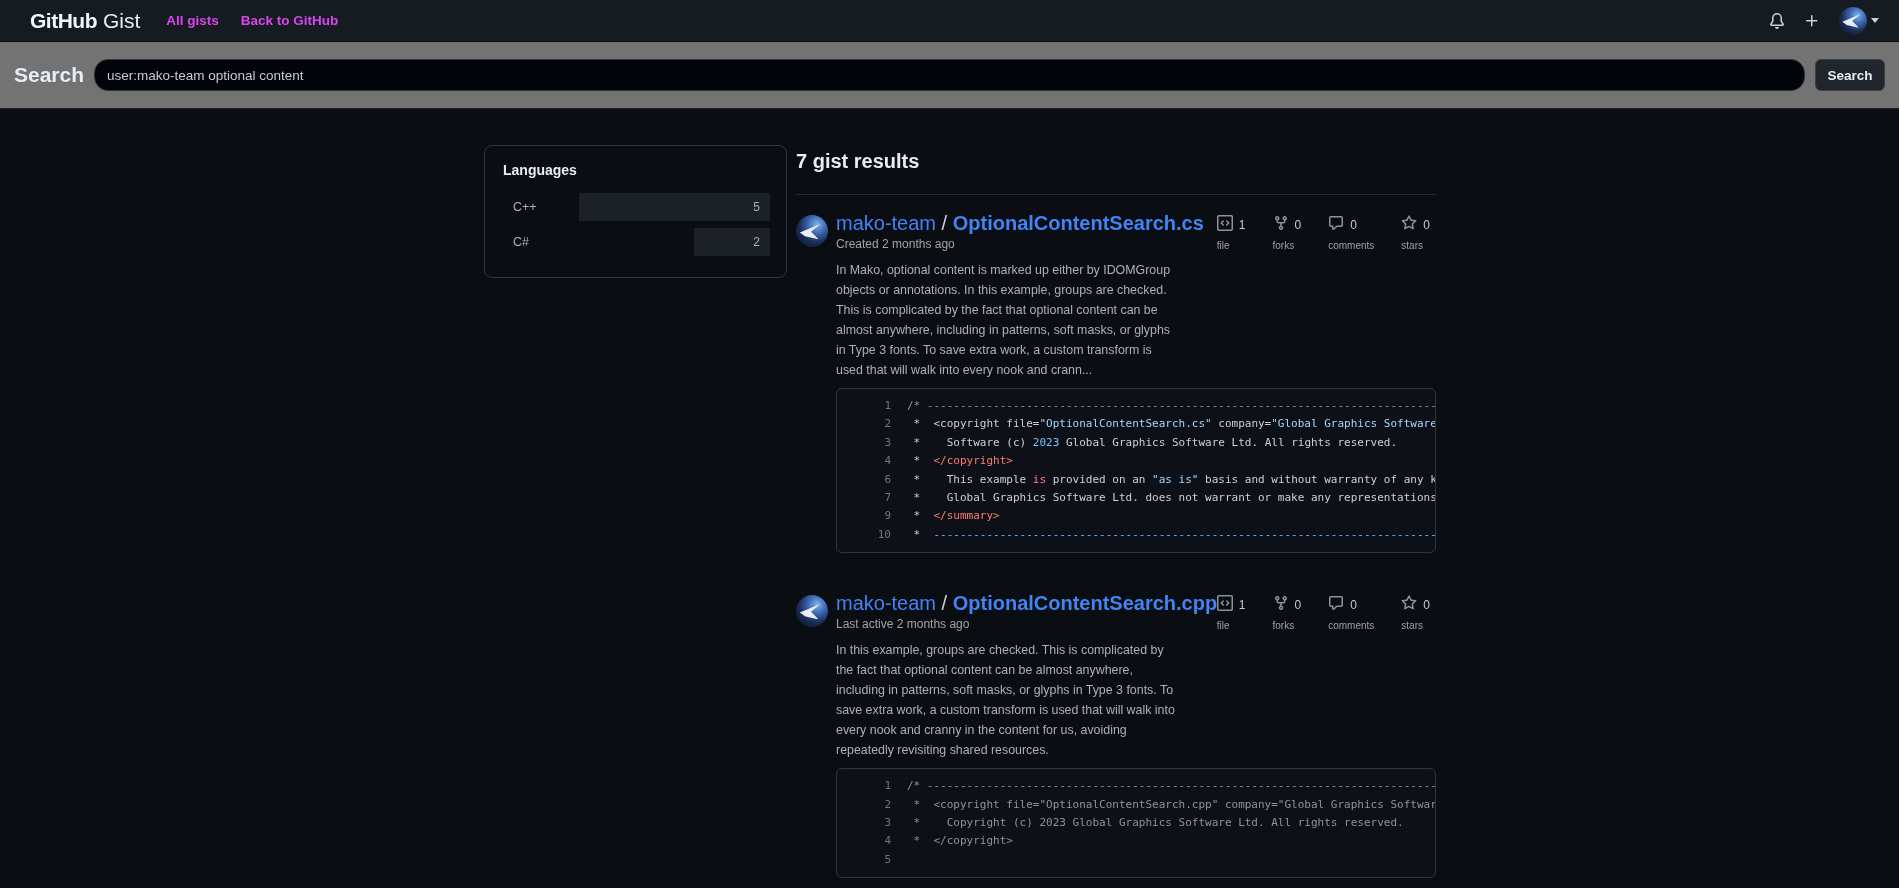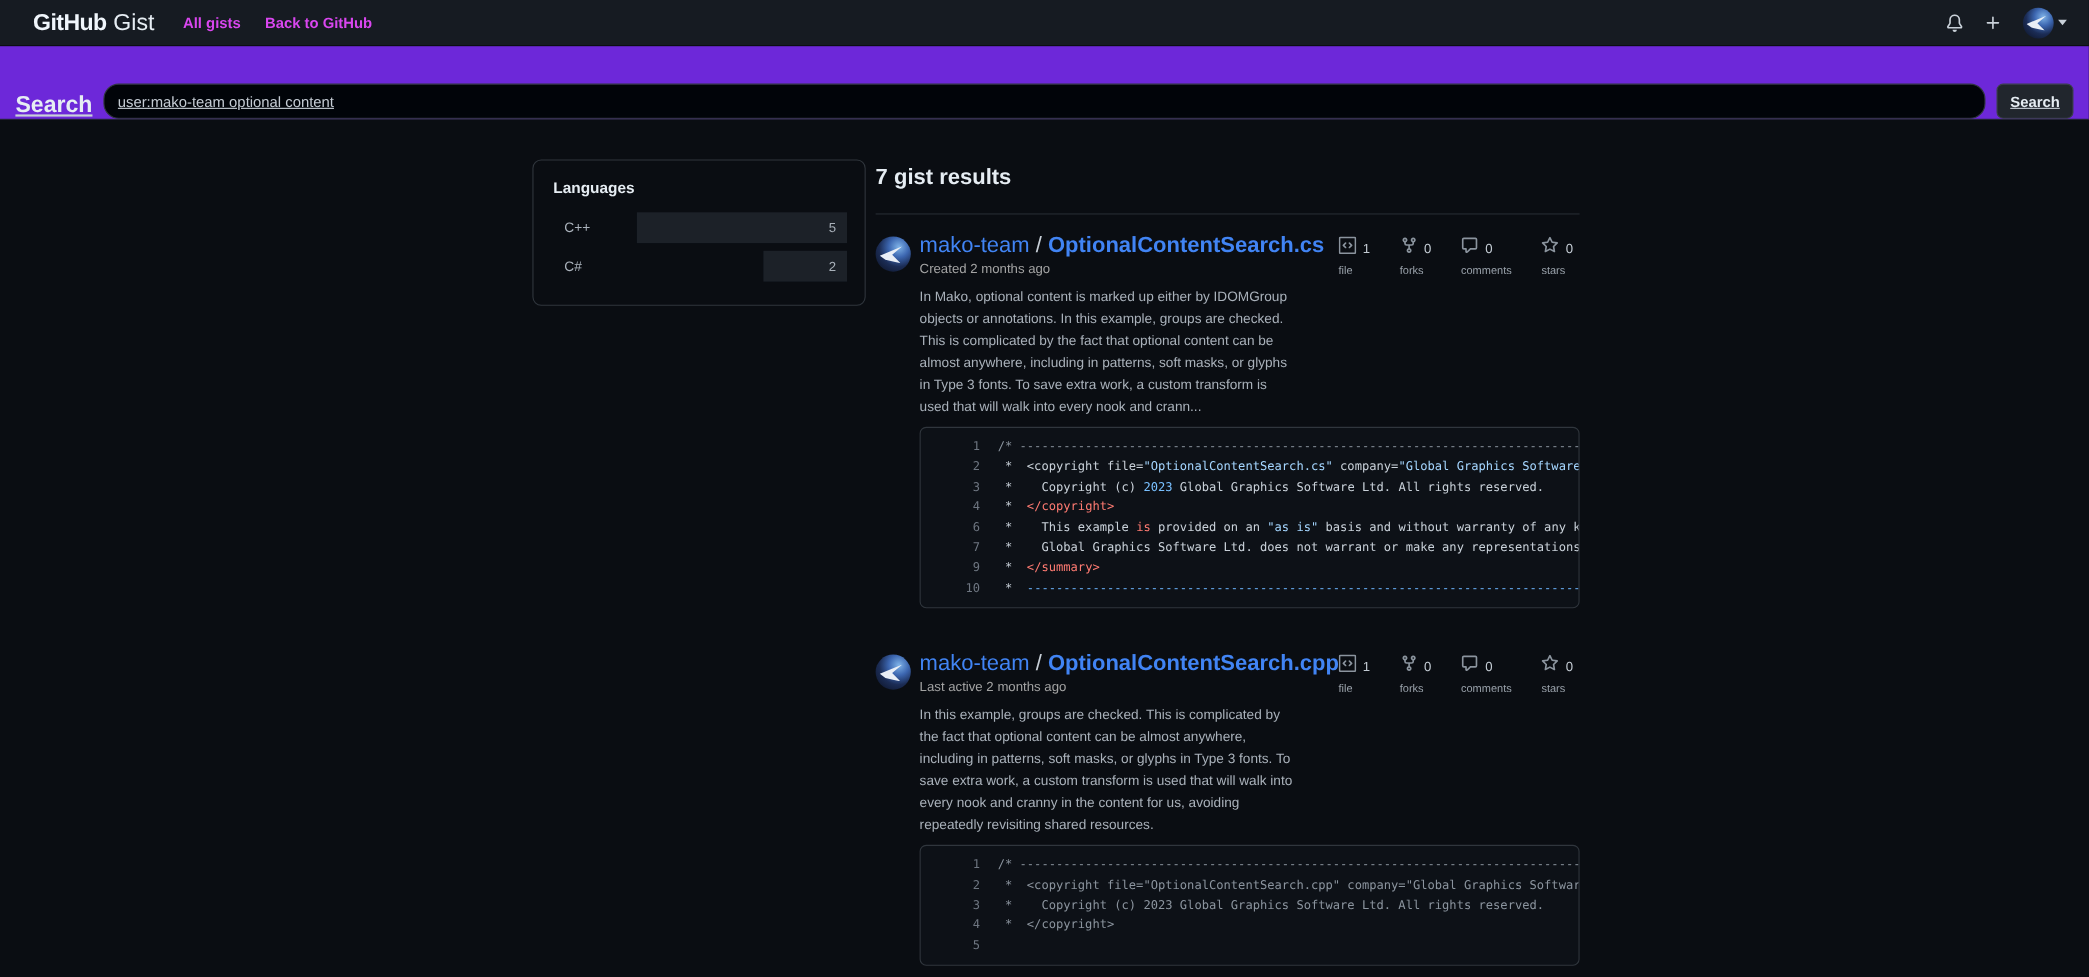--- a/index.html
+++ b/index.html
@@ -35,22 +35,22 @@
     background:#e9eef6;
     clip-path:polygon(0 55%, 100% 0, 55% 50%, 92% 100%, 25% 80%);
   }
   .avatar.sm{ width:28px; height:28px; }
   .avatar.md{ width:32px; height:32px; }
   .caret{ width:0; height:0; border-left:4px solid transparent; border-right:4px solid transparent;
     border-top:5px solid #c9d1d9; margin-left:-8px; }
 
   
   .search-row{
-    height:67px; background:#6d28d9; border-bottom:1px solid #1d232b;
-    display:flex; align-items:flex-end; padding:0 14px;text-decoration:underline;
+    height:67px; background:#737373; border-bottom:1px solid #1d232b;
+    display:flex; align-items:center; padding:0 14px;
   }
   .search-title{ font-size:21px; font-weight:700; color:#e6edf3; width:80px; }
   .search-input{
     height:32px; flex:1; margin-right:10px;
     background:#010409; border:1px solid #30363d; border-radius:14px;
     color:#c5ccd4; font-size:13.5px; padding:0 12px; outline:none;
     font-family:"Liberation Sans","DejaVu Sans",sans-serif;
   }
   .search-btn{
     height:32px; width:70px; background:#21262d; border:1px solid #3a4048;
@@ -190,21 +190,21 @@
       <div class="gist-meta">Created 2 months ago</div>
       <div class="gist-desc">In Mako, optional content is marked up either by IDOMGroup
 objects or annotations. In this example, groups are checked.
 This is complicated by the fact that optional content can be
 almost anywhere, including in patterns, soft masks, or glyphs
 in Type 3 fonts. To save extra work, a custom transform is
 used that will walk into every nook and crann...</div>
       <a class="code-block">
               <div class="cl"><span class="ln">1</span><span class="seg-c">/* ------------------------------------------------------------------------------</span></div>
               <div class="cl"><span class="ln">2</span><span class="seg-p"> *  &lt;copyright file=</span><span class="seg-s">"OptionalContentSearch.cs"</span><span class="seg-p"> company=</span><span class="seg-s">"Global Graphics Software Ltd"</span></div>
-              <div class="cl"><span class="ln">3</span><span class="seg-p"> *    Copyright (c) </span><span class="seg-n">2023</span><span class="seg-p"> Global Graphics Software Ltd. All rights reserved.</span></div>
+              <div class="cl"><span class="ln">3</span><span class="seg-p"> *    Software (c) </span><span class="seg-n">2023</span><span class="seg-p"> Global Graphics Software Ltd. All rights reserved.</span></div>
               <div class="cl"><span class="ln">4</span><span class="seg-p"> *  </span><span class="seg-k">&lt;/copyright&gt;</span></div>
               <div class="cl"><span class="ln">6</span><span class="seg-p"> *    This example </span><span class="seg-k">is</span><span class="seg-p"> provided on an </span><span class="seg-s">"as is"</span><span class="seg-p"> basis and without warranty of any kind.</span></div>
               <div class="cl"><span class="ln">7</span><span class="seg-p"> *    Global Graphics Software Ltd. does not warrant or make any representations</span></div>
               <div class="cl"><span class="ln">9</span><span class="seg-p"> *  </span><span class="seg-k">&lt;/summary&gt;</span></div>
               <div class="cl"><span class="ln">10</span><span class="seg-p"> *  </span><span class="seg-b">----------------------------------------------------------------------------</span></div>
             </a>
     </div>
     <div class="stats">
             <div class="stat">
               <div class="stat-top">

